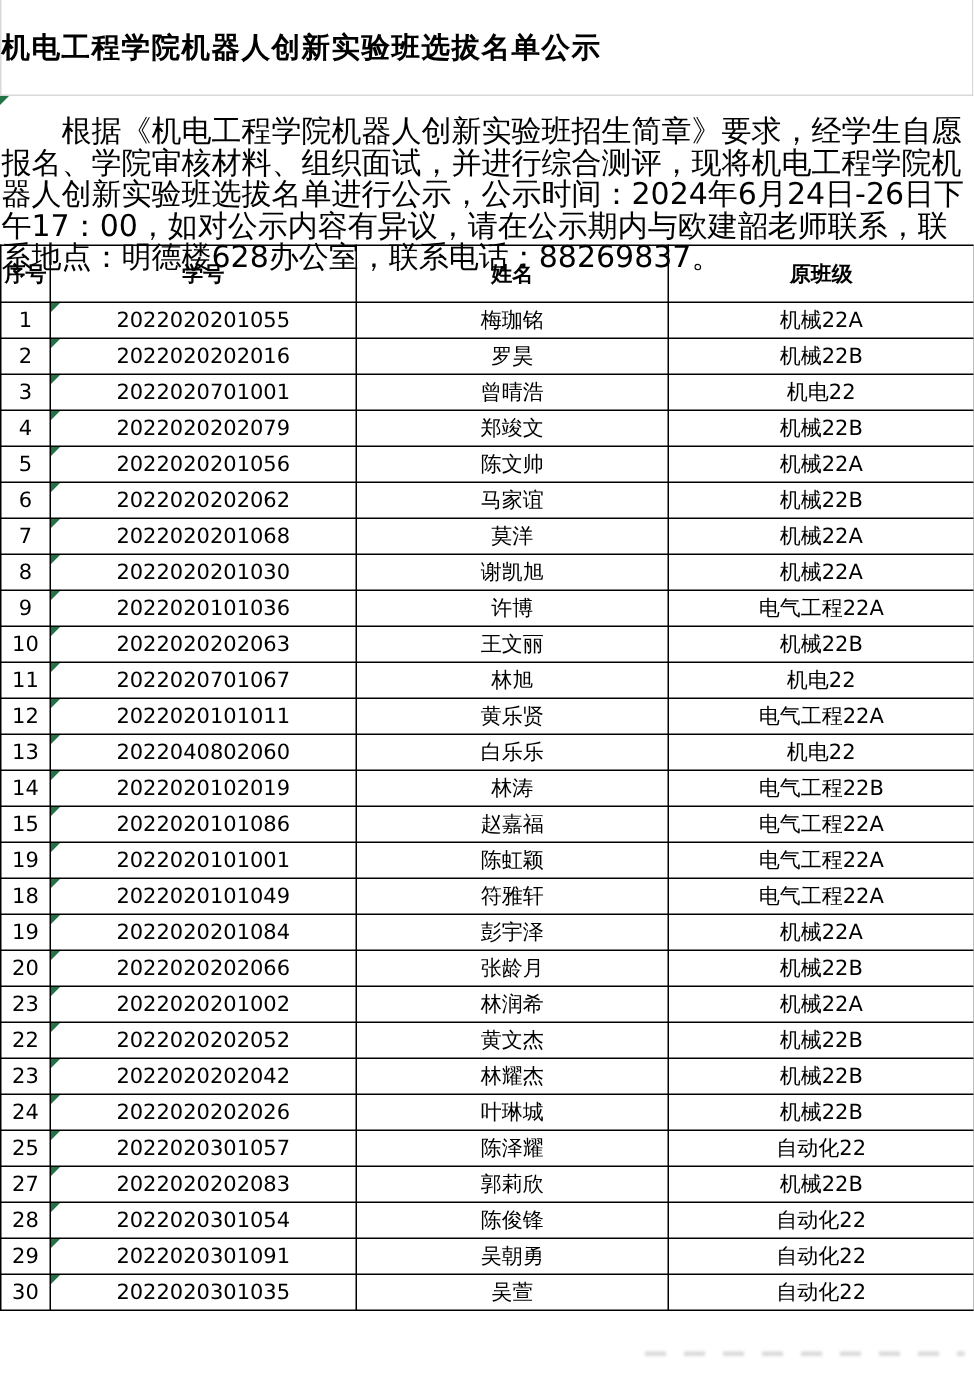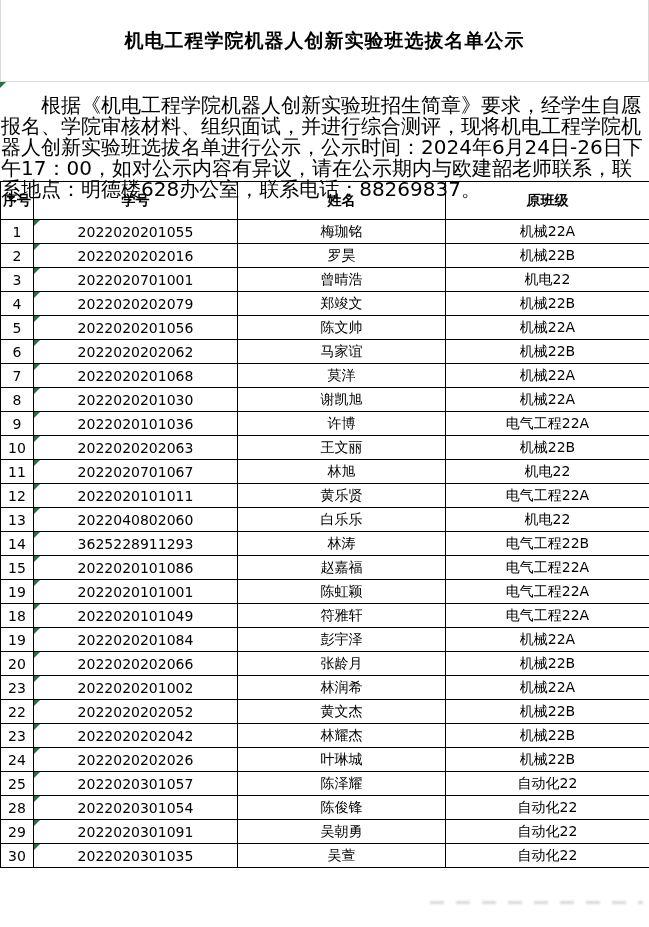--- a/index.html
+++ b/index.html
@@ -8,25 +8,25 @@
     background: #ffffff;
     color: #000000;
     font-family: "DejaVu Sans", "Liberation Sans", sans-serif;
     position: relative;
     overflow: hidden;
   }
 
   
   .title-block {
     box-sizing: border-box;
-    height: 82px;
+    height: 64px;
     border-left: 1px solid #d9d9d9;
     border-right: 1px solid #d9d9d9;
     border-bottom: 1px solid #d9d9d9;
-    display: flex; align-items: center; justify-content: center;
+    display: flex; align-items: center; justify-content: flex-start;
   }
   .title-block h1 {
     margin: 0;
     font-size: 19px;
     font-weight: bold;
     letter-spacing: 1px;
   }
 
   
   .notice {
@@ -203,21 +203,21 @@
         <td>电气工程22A</td>
       </tr>
       <tr>
         <td>13</td>
         <td class="id-cell">2022040802060</td>
         <td>白乐乐</td>
         <td>机电22</td>
       </tr>
       <tr>
         <td>14</td>
-        <td class="id-cell">3625228911293</td>
+        <td class="id-cell">2022020102019</td>
         <td>林涛</td>
         <td>电气工程22B</td>
       </tr>
       <tr>
         <td>15</td>
         <td class="id-cell">2022020101086</td>
         <td>赵嘉福</td>
         <td>电气工程22A</td>
       </tr>
       <tr>
@@ -268,20 +268,26 @@
         <td>叶琳城</td>
         <td>机械22B</td>
       </tr>
       <tr>
         <td>25</td>
         <td class="id-cell">2022020301057</td>
         <td>陈泽耀</td>
         <td>自动化22</td>
       </tr>
       <tr>
+        <td>27</td>
+        <td class="id-cell">2022020202083</td>
+        <td>郭莉欣</td>
+        <td>机械22B</td>
+      </tr>
+      <tr>
         <td>28</td>
         <td class="id-cell">2022020301054</td>
         <td>陈俊锋</td>
         <td>自动化22</td>
       </tr>
       <tr>
         <td>29</td>
         <td class="id-cell">2022020301091</td>
         <td>吴朝勇</td>
         <td>自动化22</td>

